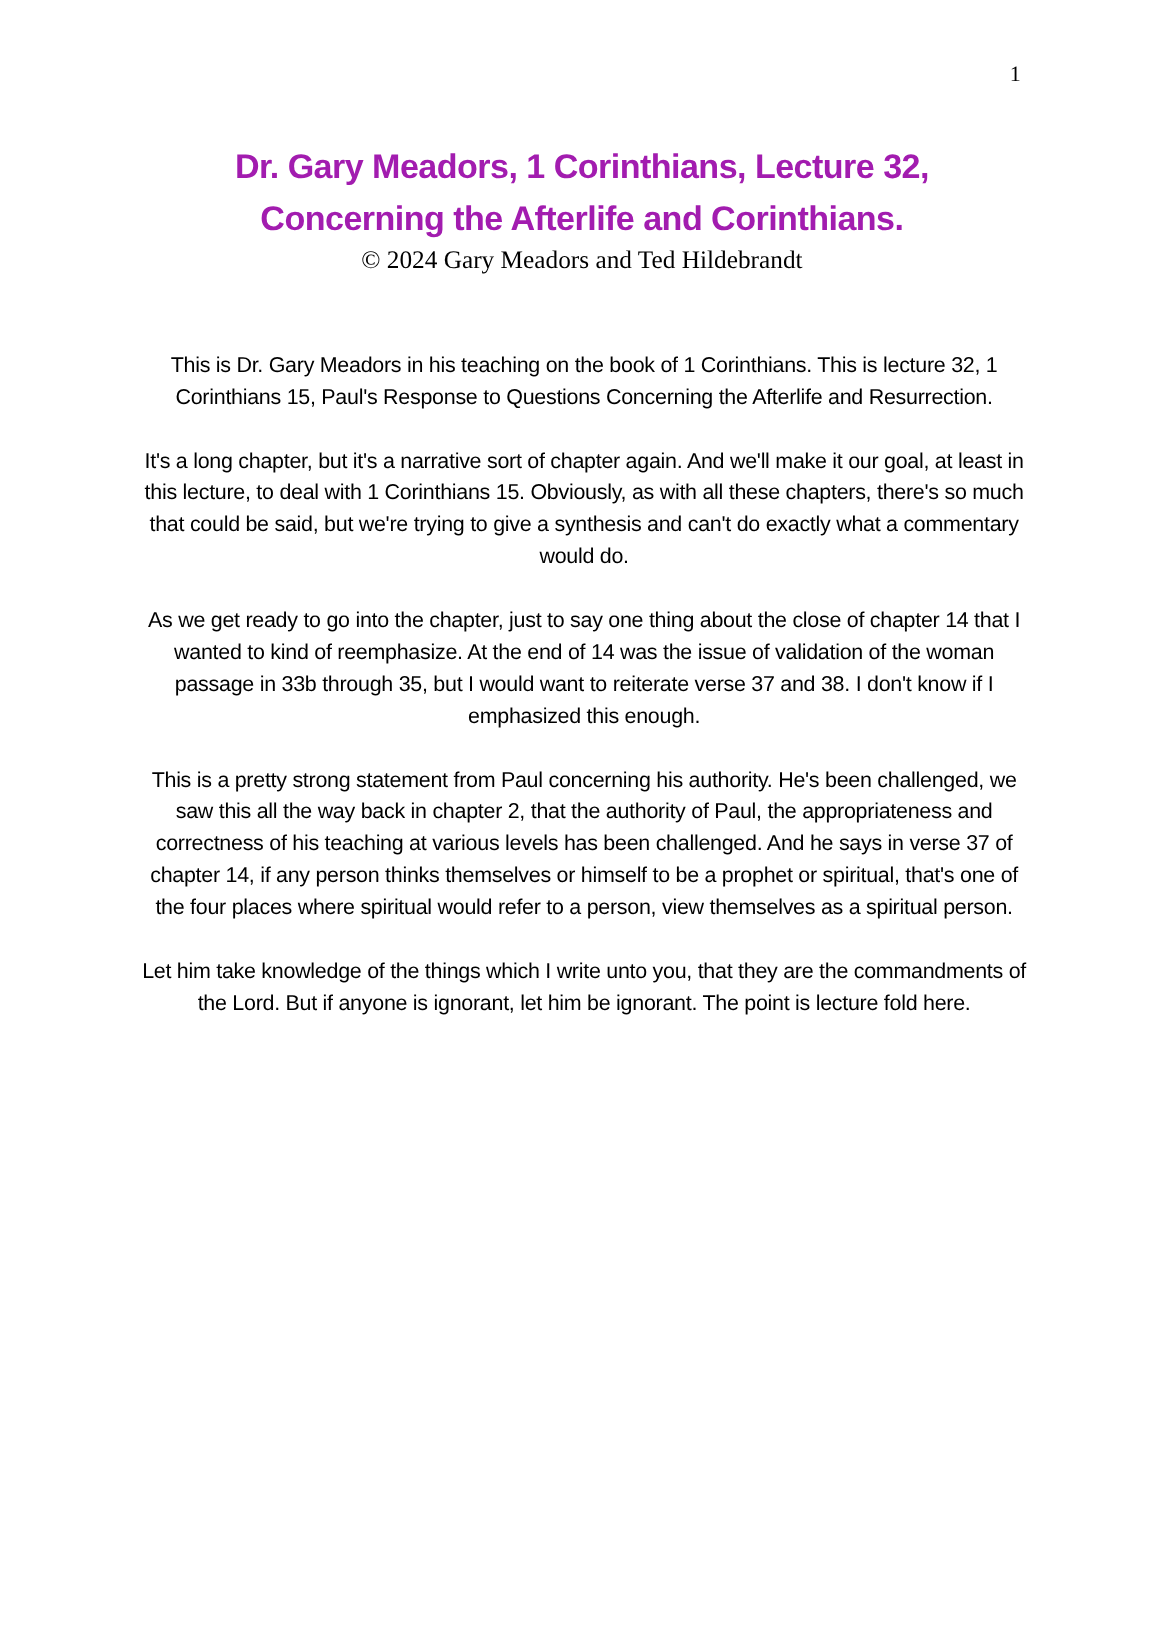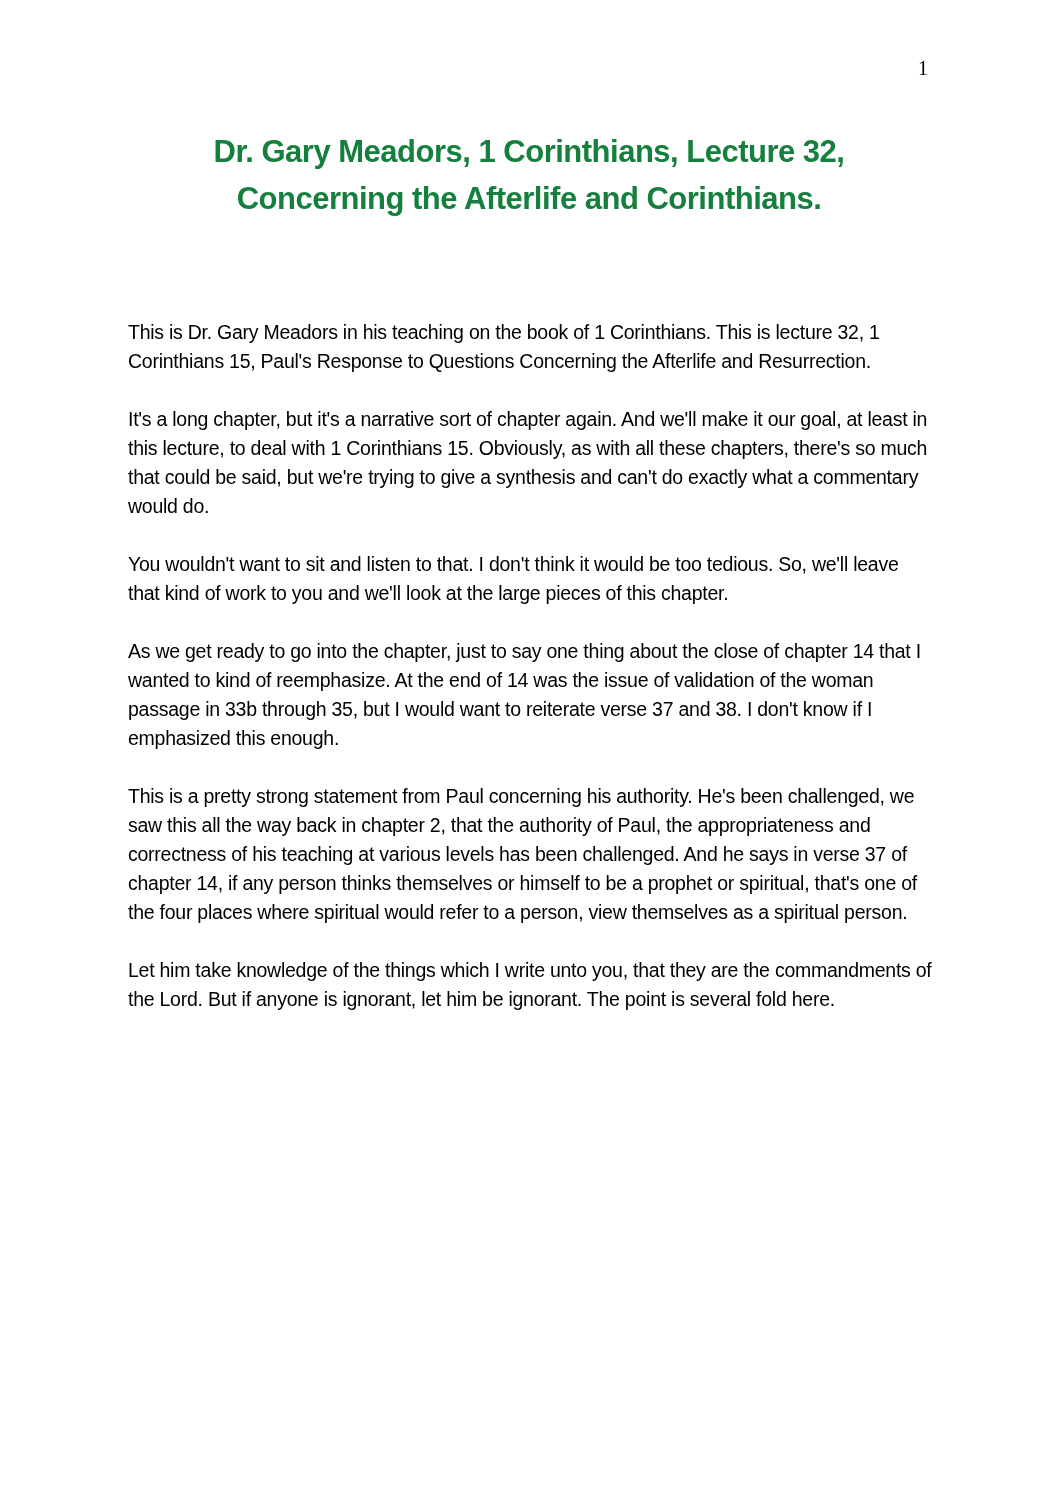--- a/index.html
+++ b/index.html
@@ -30,59 +30,59 @@
     top: 128px;
     left: 64px;
     right: 64px;
     text-align: center;
   }
   .title-line {
     font-weight: bold;
     font-size: 31px;
     line-height: 47px;
     letter-spacing: -0.5px;
-    color: #15803d;
+    color: #a21caf;
   }
   .copyright {
     font-family: "Liberation Serif", serif;
     font-size: 23px;
     line-height: 27px;
     margin-top: 1px;
     font-weight: normal;
     color: #000000;
   }
   .content {
     position: absolute;
     top: 318px;
     left: 128px;
     width: 806px;
     font-size: 19.5px;
     line-height: 29px;
     letter-spacing: -0.25px;
-    text-align: left;
+    text-align: center;
   }
   .content p {
     margin: 0 0 29px 0;
     padding: 0;
   }
 </style>
 </head>
 <body>
 
 <div class="page">
 
   <div class="page-number">1</div>
 
   <div class="title-block">
     <div class="title-line">Dr. Gary Meadors, 1 Corinthians, Lecture 32,</div>
     <div class="title-line">Concerning the Afterlife and Corinthians.</div>
+    <div class="copyright">© 2024 Gary Meadors and Ted Hildebrandt</div>
   </div>
 
   <div class="content">
     <p>This is Dr. Gary Meadors in his teaching on the book of 1 Corinthians. This is lecture 32, 1 Corinthians 15, Paul's Response to Questions Concerning the Afterlife and Resurrection.</p>
     <p>It's a long chapter, but it's a narrative sort of chapter again. And we'll make it our goal, at least in this lecture, to deal with 1 Corinthians 15. Obviously, as with all these chapters, there's so much that could be said, but we're trying to give a synthesis and can't do exactly what a commentary would do.</p>
-    <p>You wouldn't want to sit and listen to that. I don't think it would be too tedious. So, we'll leave that kind of work to you and we'll look at the large pieces of this chapter.</p>
     <p>As we get ready to go into the chapter, just to say one thing about the close of chapter 14 that I wanted to kind of reemphasize. At the end of 14 was the issue of validation of the woman passage in 33b through 35, but I would want to reiterate verse 37 and 38. I don't know if I emphasized this enough.</p>
     <p>This is a pretty strong statement from Paul concerning his authority. He's been challenged, we saw this all the way back in chapter 2, that the authority of Paul, the appropriateness and correctness of his teaching at various levels has been challenged. And he says in verse 37 of chapter 14, if any person thinks themselves or himself to be a prophet or spiritual, that's one of the four places where spiritual would refer to a person, view themselves as a spiritual person.</p>
-    <p>Let him take knowledge of the things which I write unto you, that they are the commandments of the Lord. But if anyone is ignorant, let him be ignorant. The point is several fold here.</p>
+    <p>Let him take knowledge of the things which I write unto you, that they are the commandments of the Lord. But if anyone is ignorant, let him be ignorant. The point is lecture fold here.</p>
   </div>
 
 </div>
 
 </body></html>

